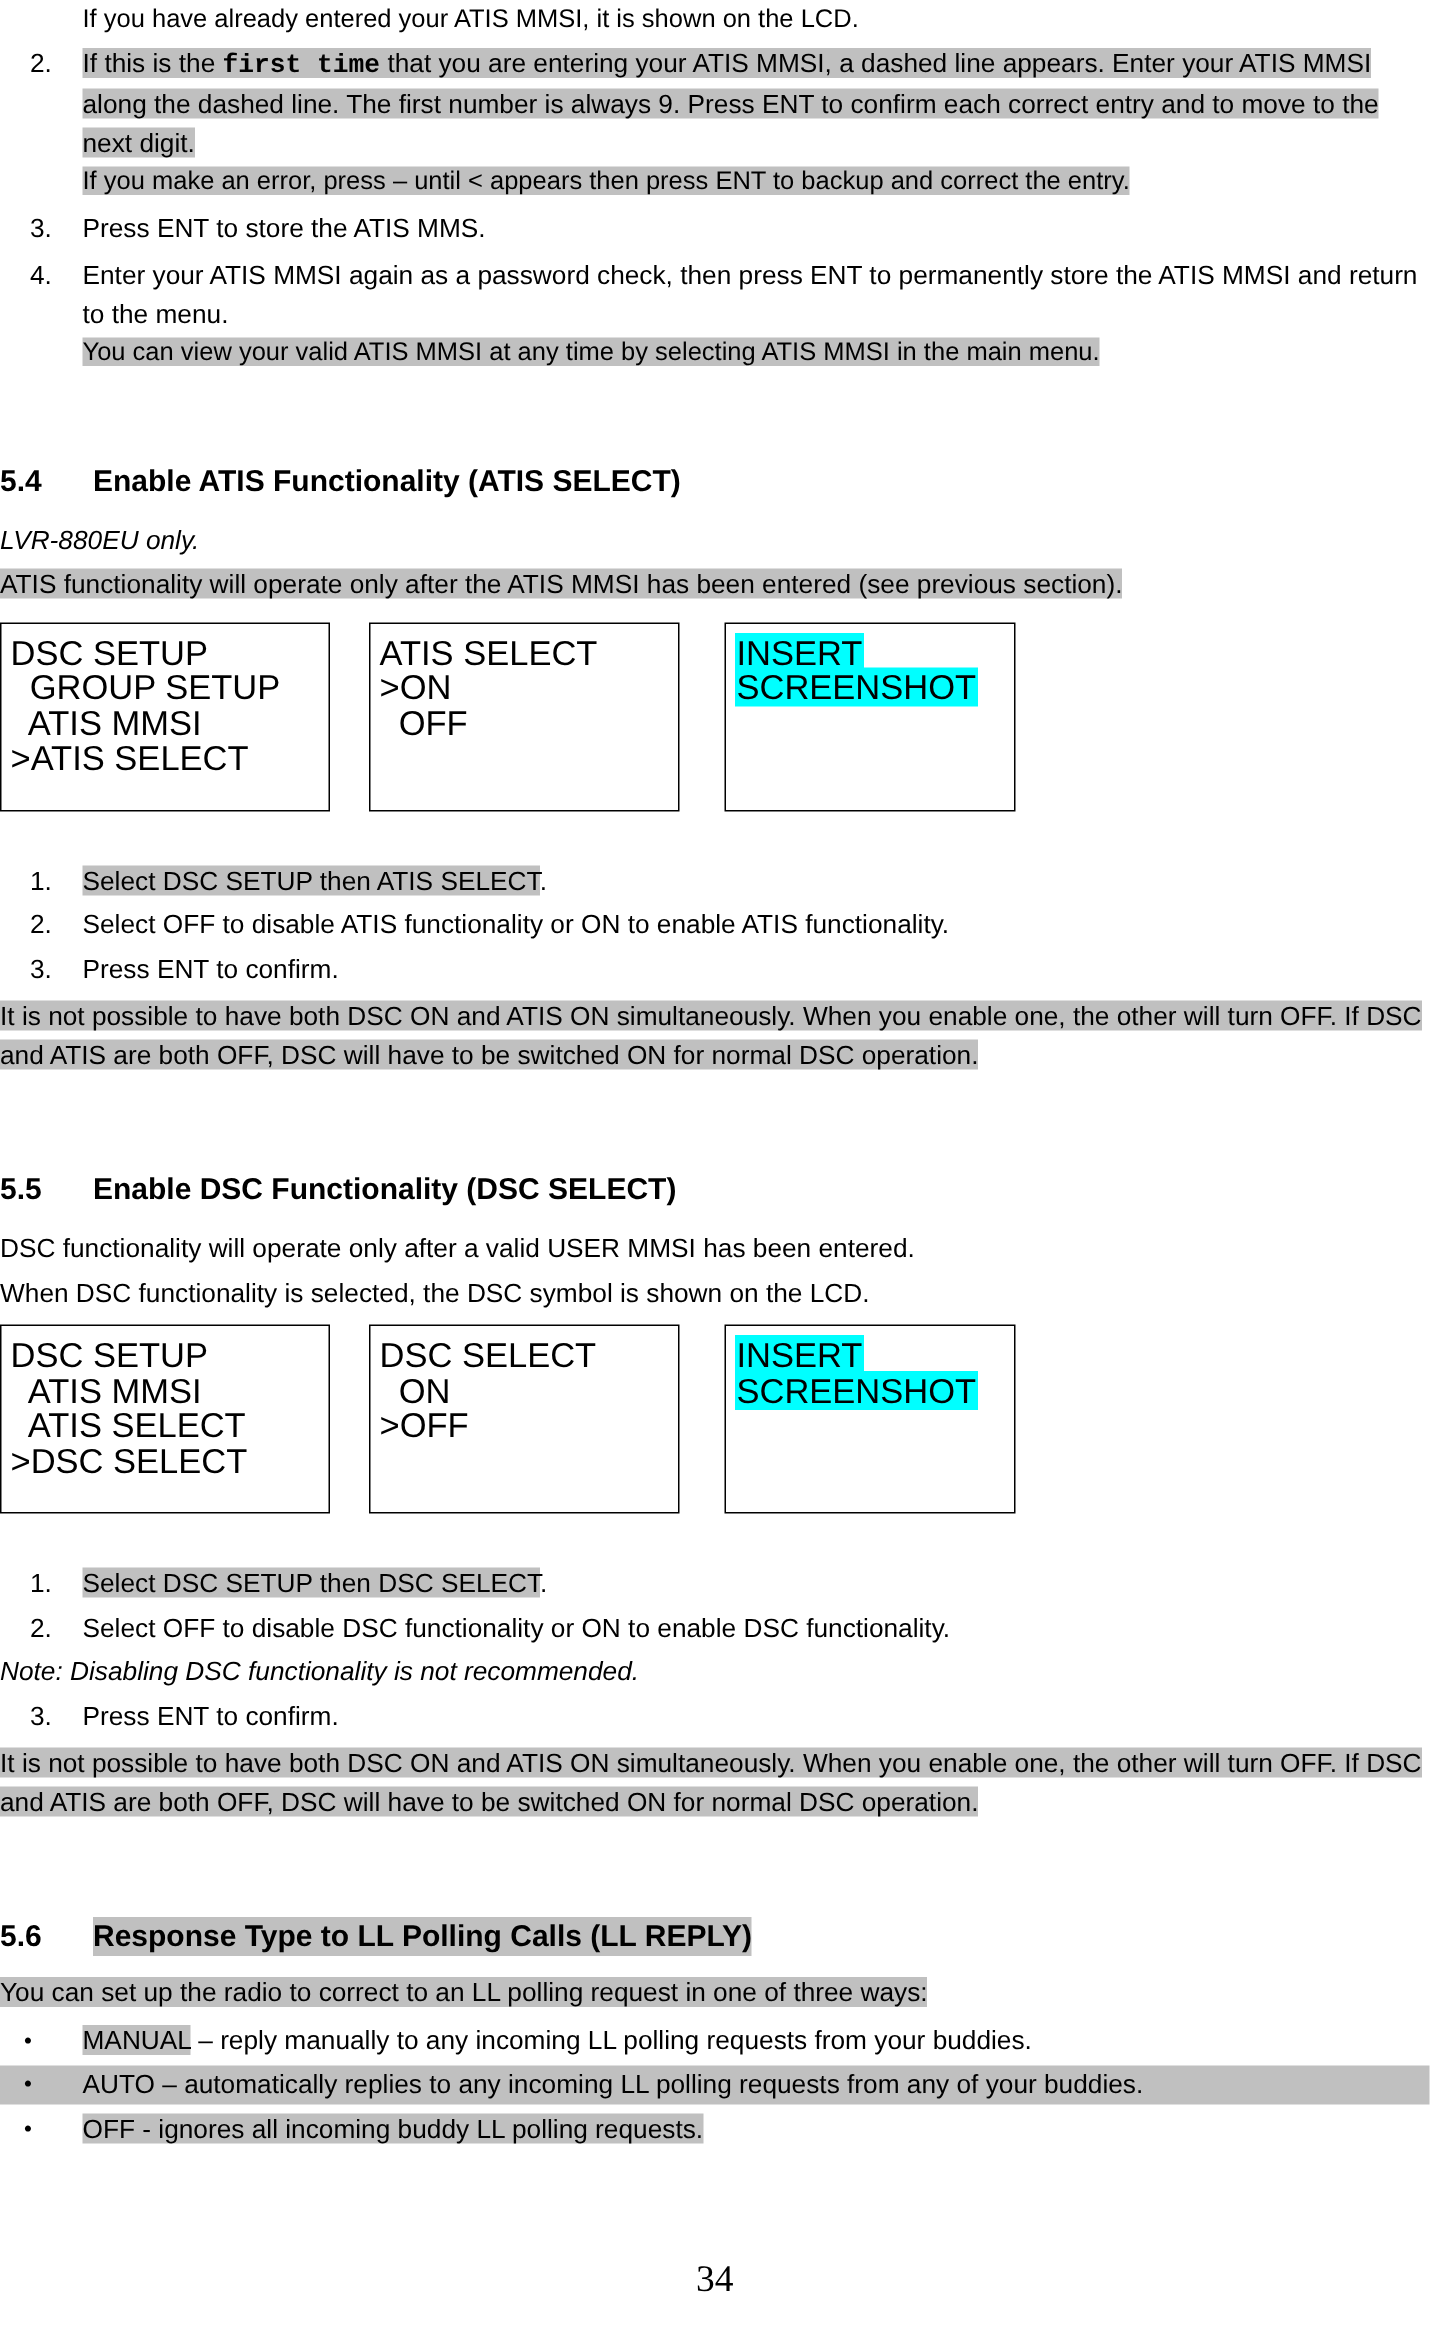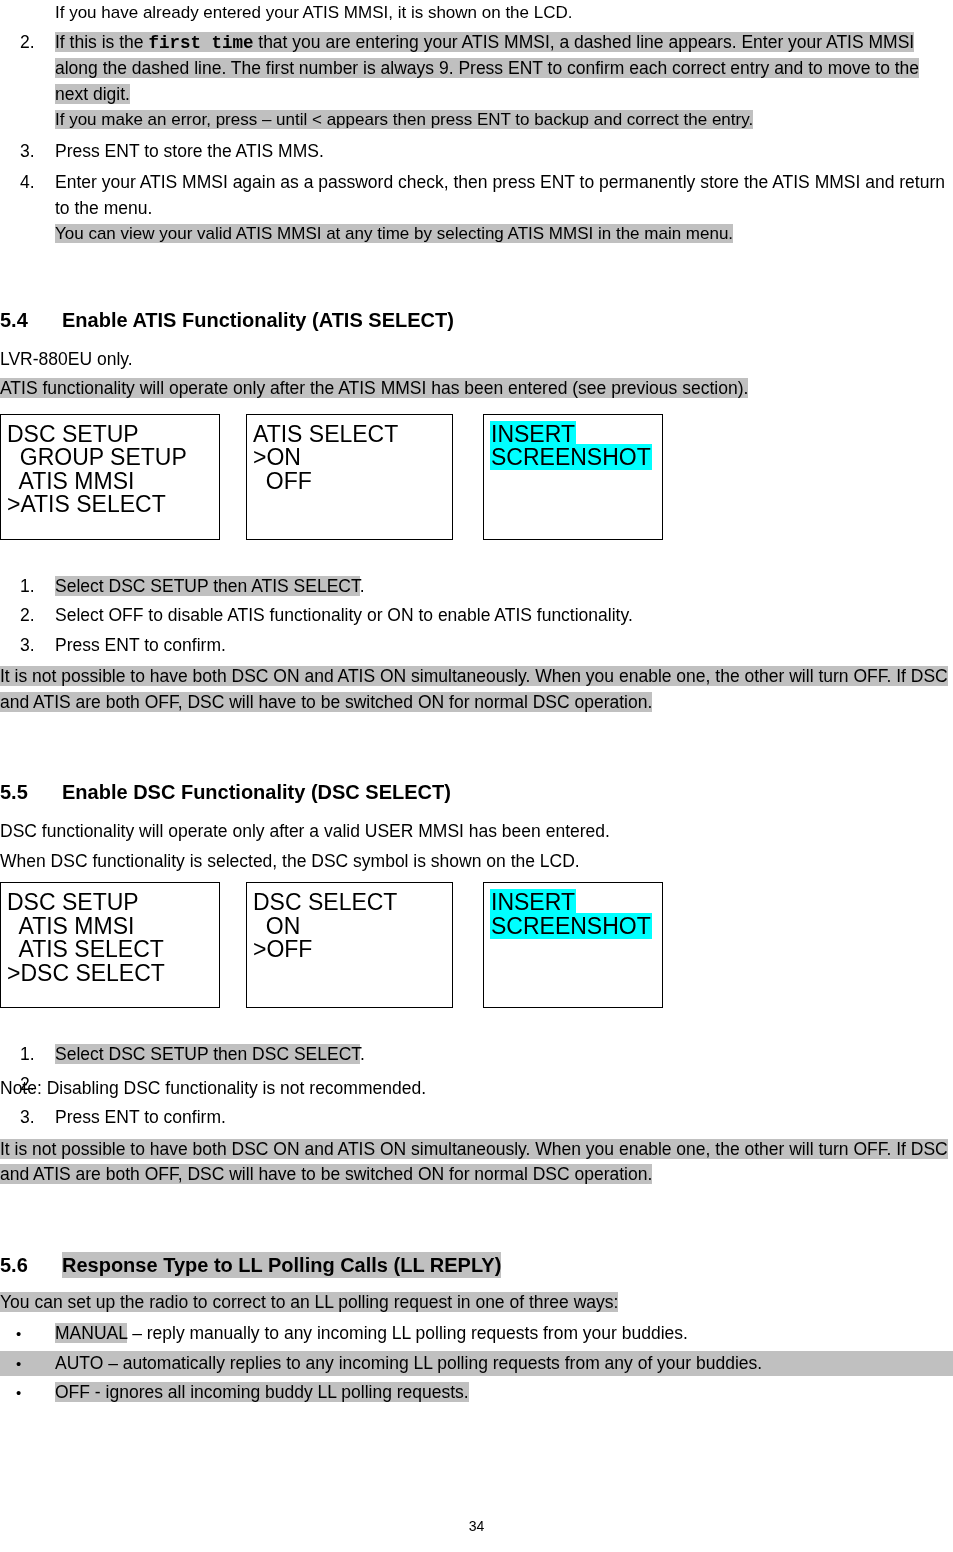--- a/index.html
+++ b/index.html
@@ -26,21 +26,21 @@
   
   .para {
     font-size: 17.5px;
     line-height: 25.5px;
     margin: 0;
     padding: 0;
   }
   .hl { background: #c0c0c0; }
   .hl-cyan { background: #00ffff; }
   .bold { font-weight: bold; font-family: Liberation Mono, monospace; }
-  .ital { }
+  .ital { font-style: italic; }
 
   
   .list {
     margin: 0;
     padding: 0;
     list-style: none;
   }
   .li {
     position: relative;
     padding-left: 55px;
@@ -90,21 +90,21 @@
     box-sizing: border-box;
     height: 126px;
     padding: 8px 4px 0 6px;
     font-size: 23px;
     line-height: 23.5px;
     background: #ffffff;
     overflow: hidden;
   }
   .lcd-1 { width: 220px; }
   .lcd-2 { width: 207px; margin-left: 26px; }
-  .lcd-3 { width: 180px; margin-left: 30px; }
+  .lcd-3 { width: 194px; margin-left: 30px; }
   .lcd .ln { white-space: pre; }
   .lcd .ln span.hl-cyan { padding: 0 1px; }
 
   
   .sp4  { height: 4px; }
   .sp6  { height: 6px; }
   .sp8  { height: 8px; }
   .sp12 { height: 12px; }
   .sp14 { height: 14px; }
   .sp20 { height: 20px; }
@@ -112,22 +112,22 @@
   .sp34 { height: 34px; }
   .sp40 { height: 40px; }
 
   
   .footer {
     position: absolute;
     left: 0;
     right: 0;
     bottom: 18px;
     text-align: center;
-    font-family: Liberation Sans, sans-serif;
-    font-size: 14px;
+    font-family: Liberation Serif, serif;
+    font-size: 25px;
   }
 </style>
 </head>
 <body>
 
 <div class="page">
 
   <div class="sub">
     <span>If you have already entered your ATIS MMSI, it is shown on the LCD.</span>
   </div>
@@ -274,20 +274,21 @@
   <div class="sp34"></div>
 
   <div class="list">
     <div class="li">
       <span class="marker">1.</span>
       <span class="hl">Select DSC SETUP then DSC SELECT</span><span>.</span>
     </div>
     <div class="sp4"></div>
     <div class="li">
       <span class="marker">2.</span>
+      <span>Select OFF to disable DSC functionality or ON to enable DSC functionality.</span>
     </div>
     <div class="sp4"></div>
     <div class="para ital">
       <span>Note: Disabling DSC functionality is not recommended.</span>
     </div>
     <div class="sp4"></div>
     <div class="li">
       <span class="marker">3.</span>
       <span>Press ENT to confirm.</span>
     </div>

